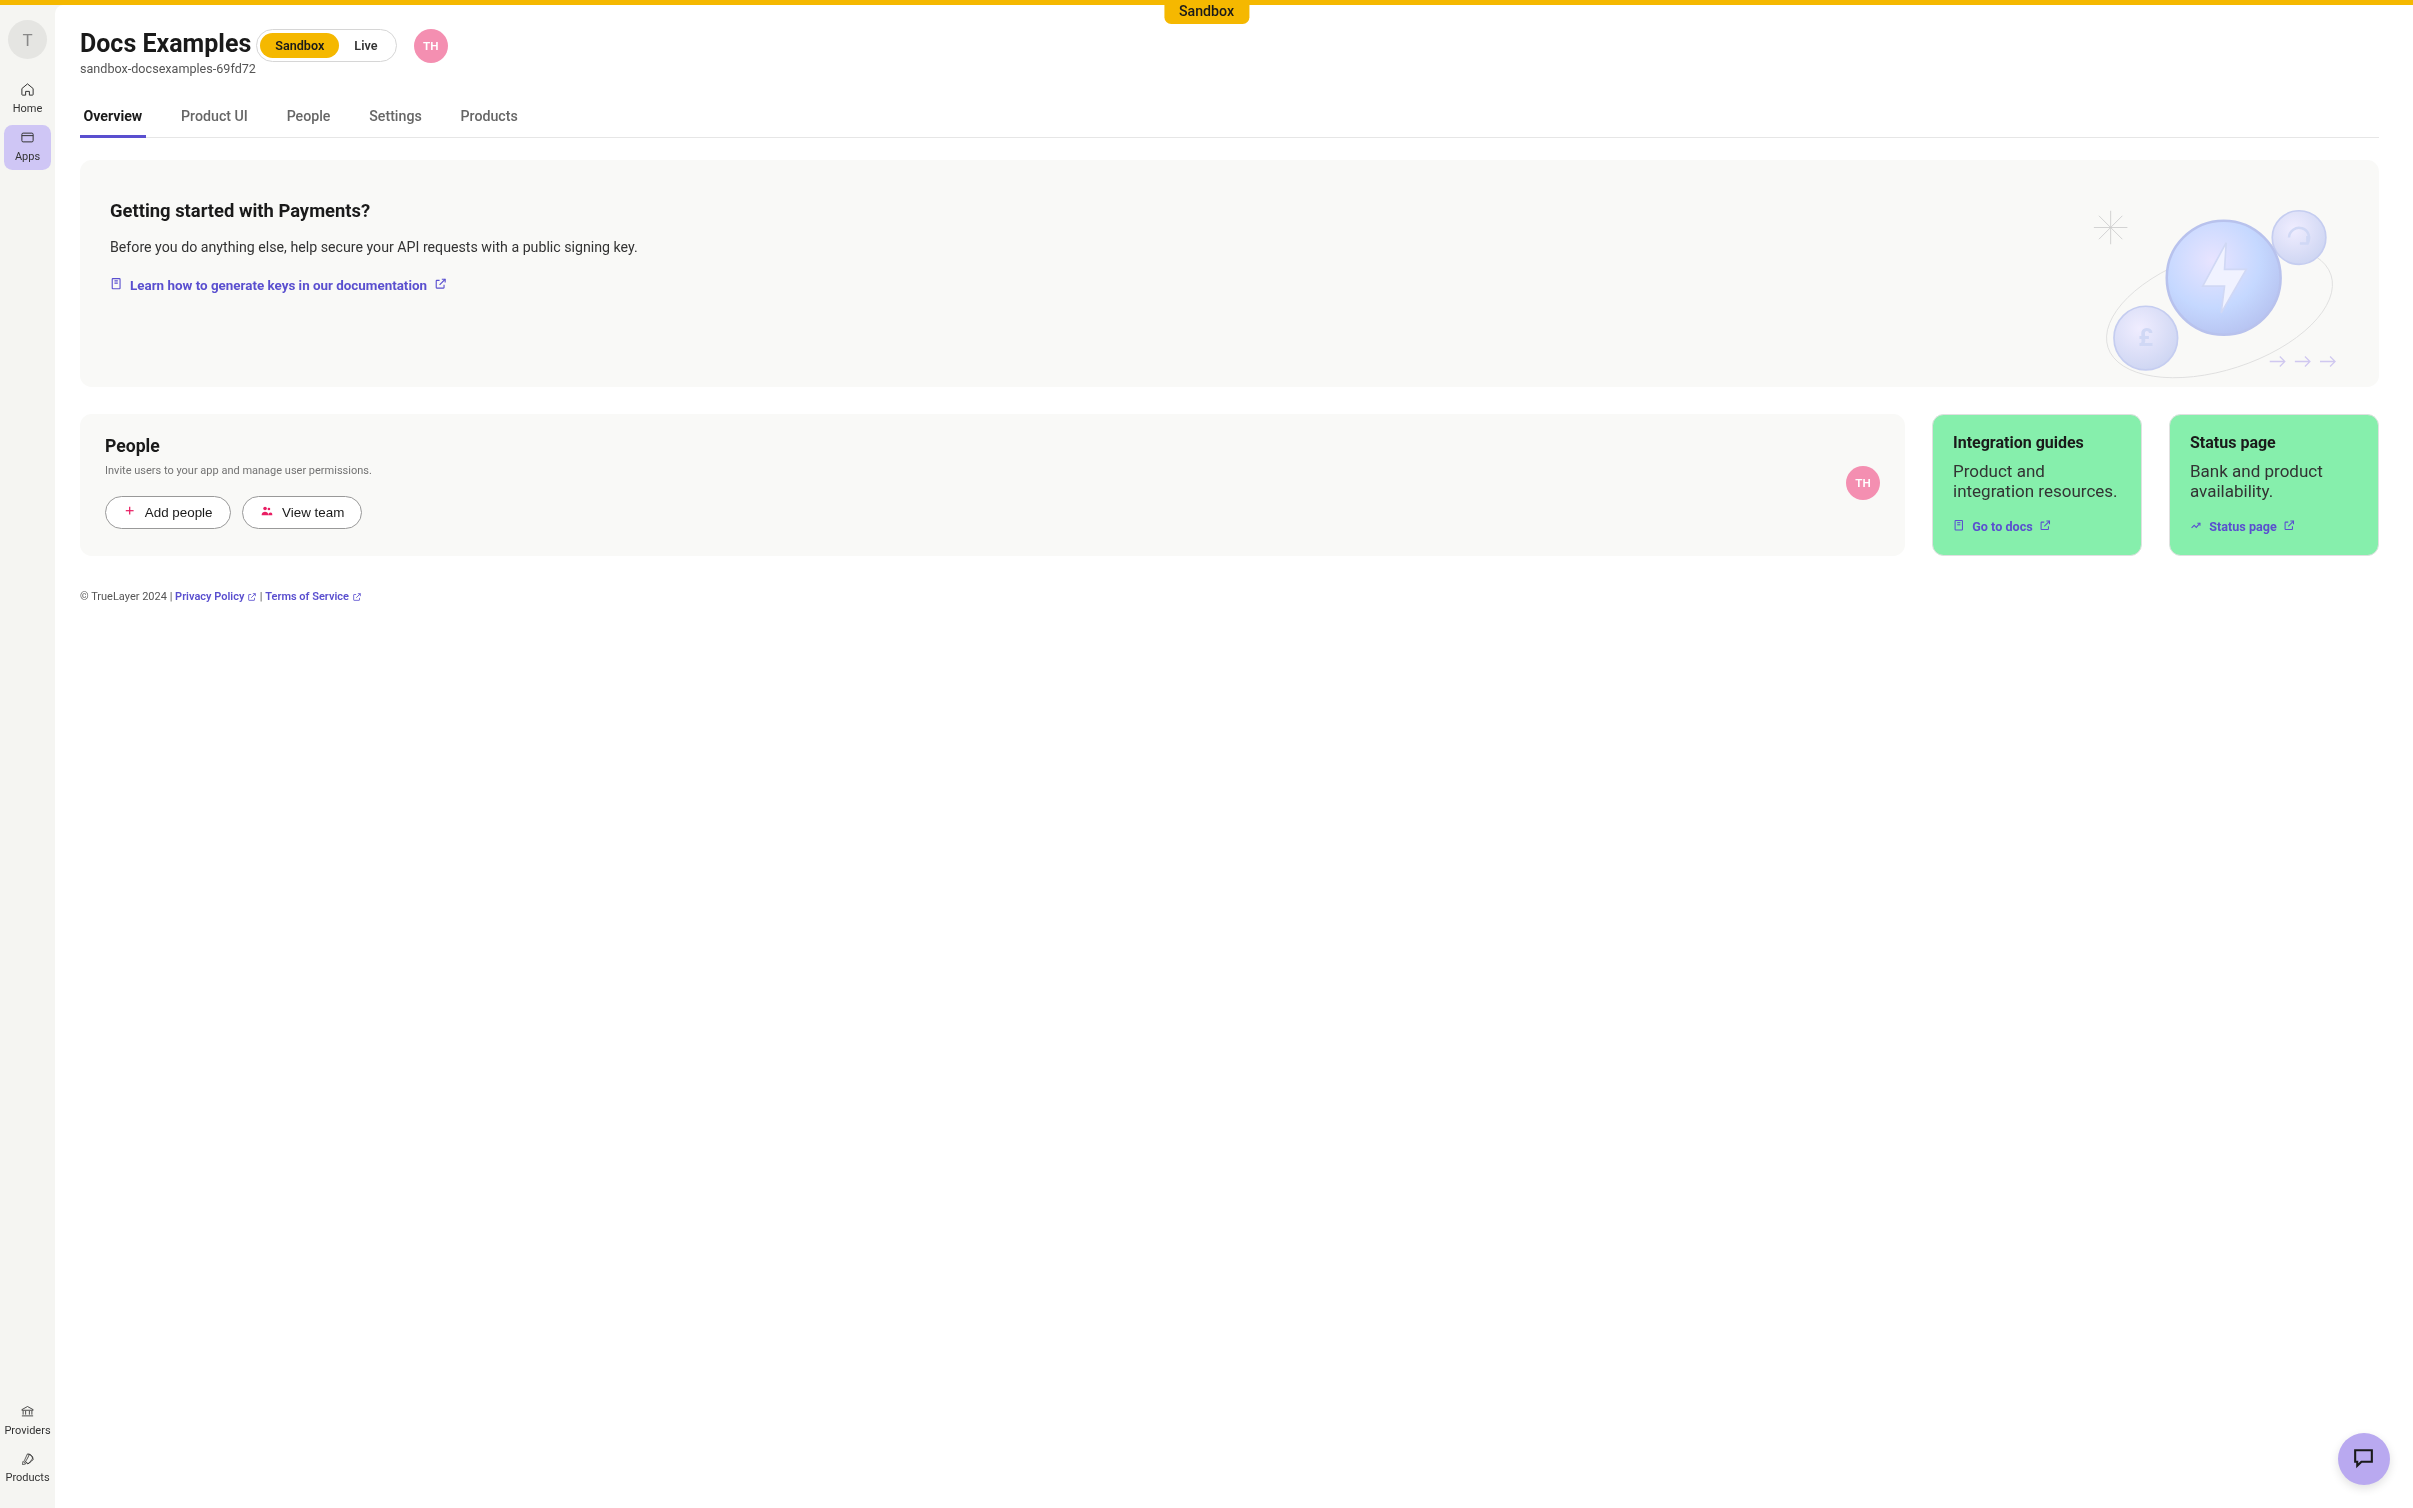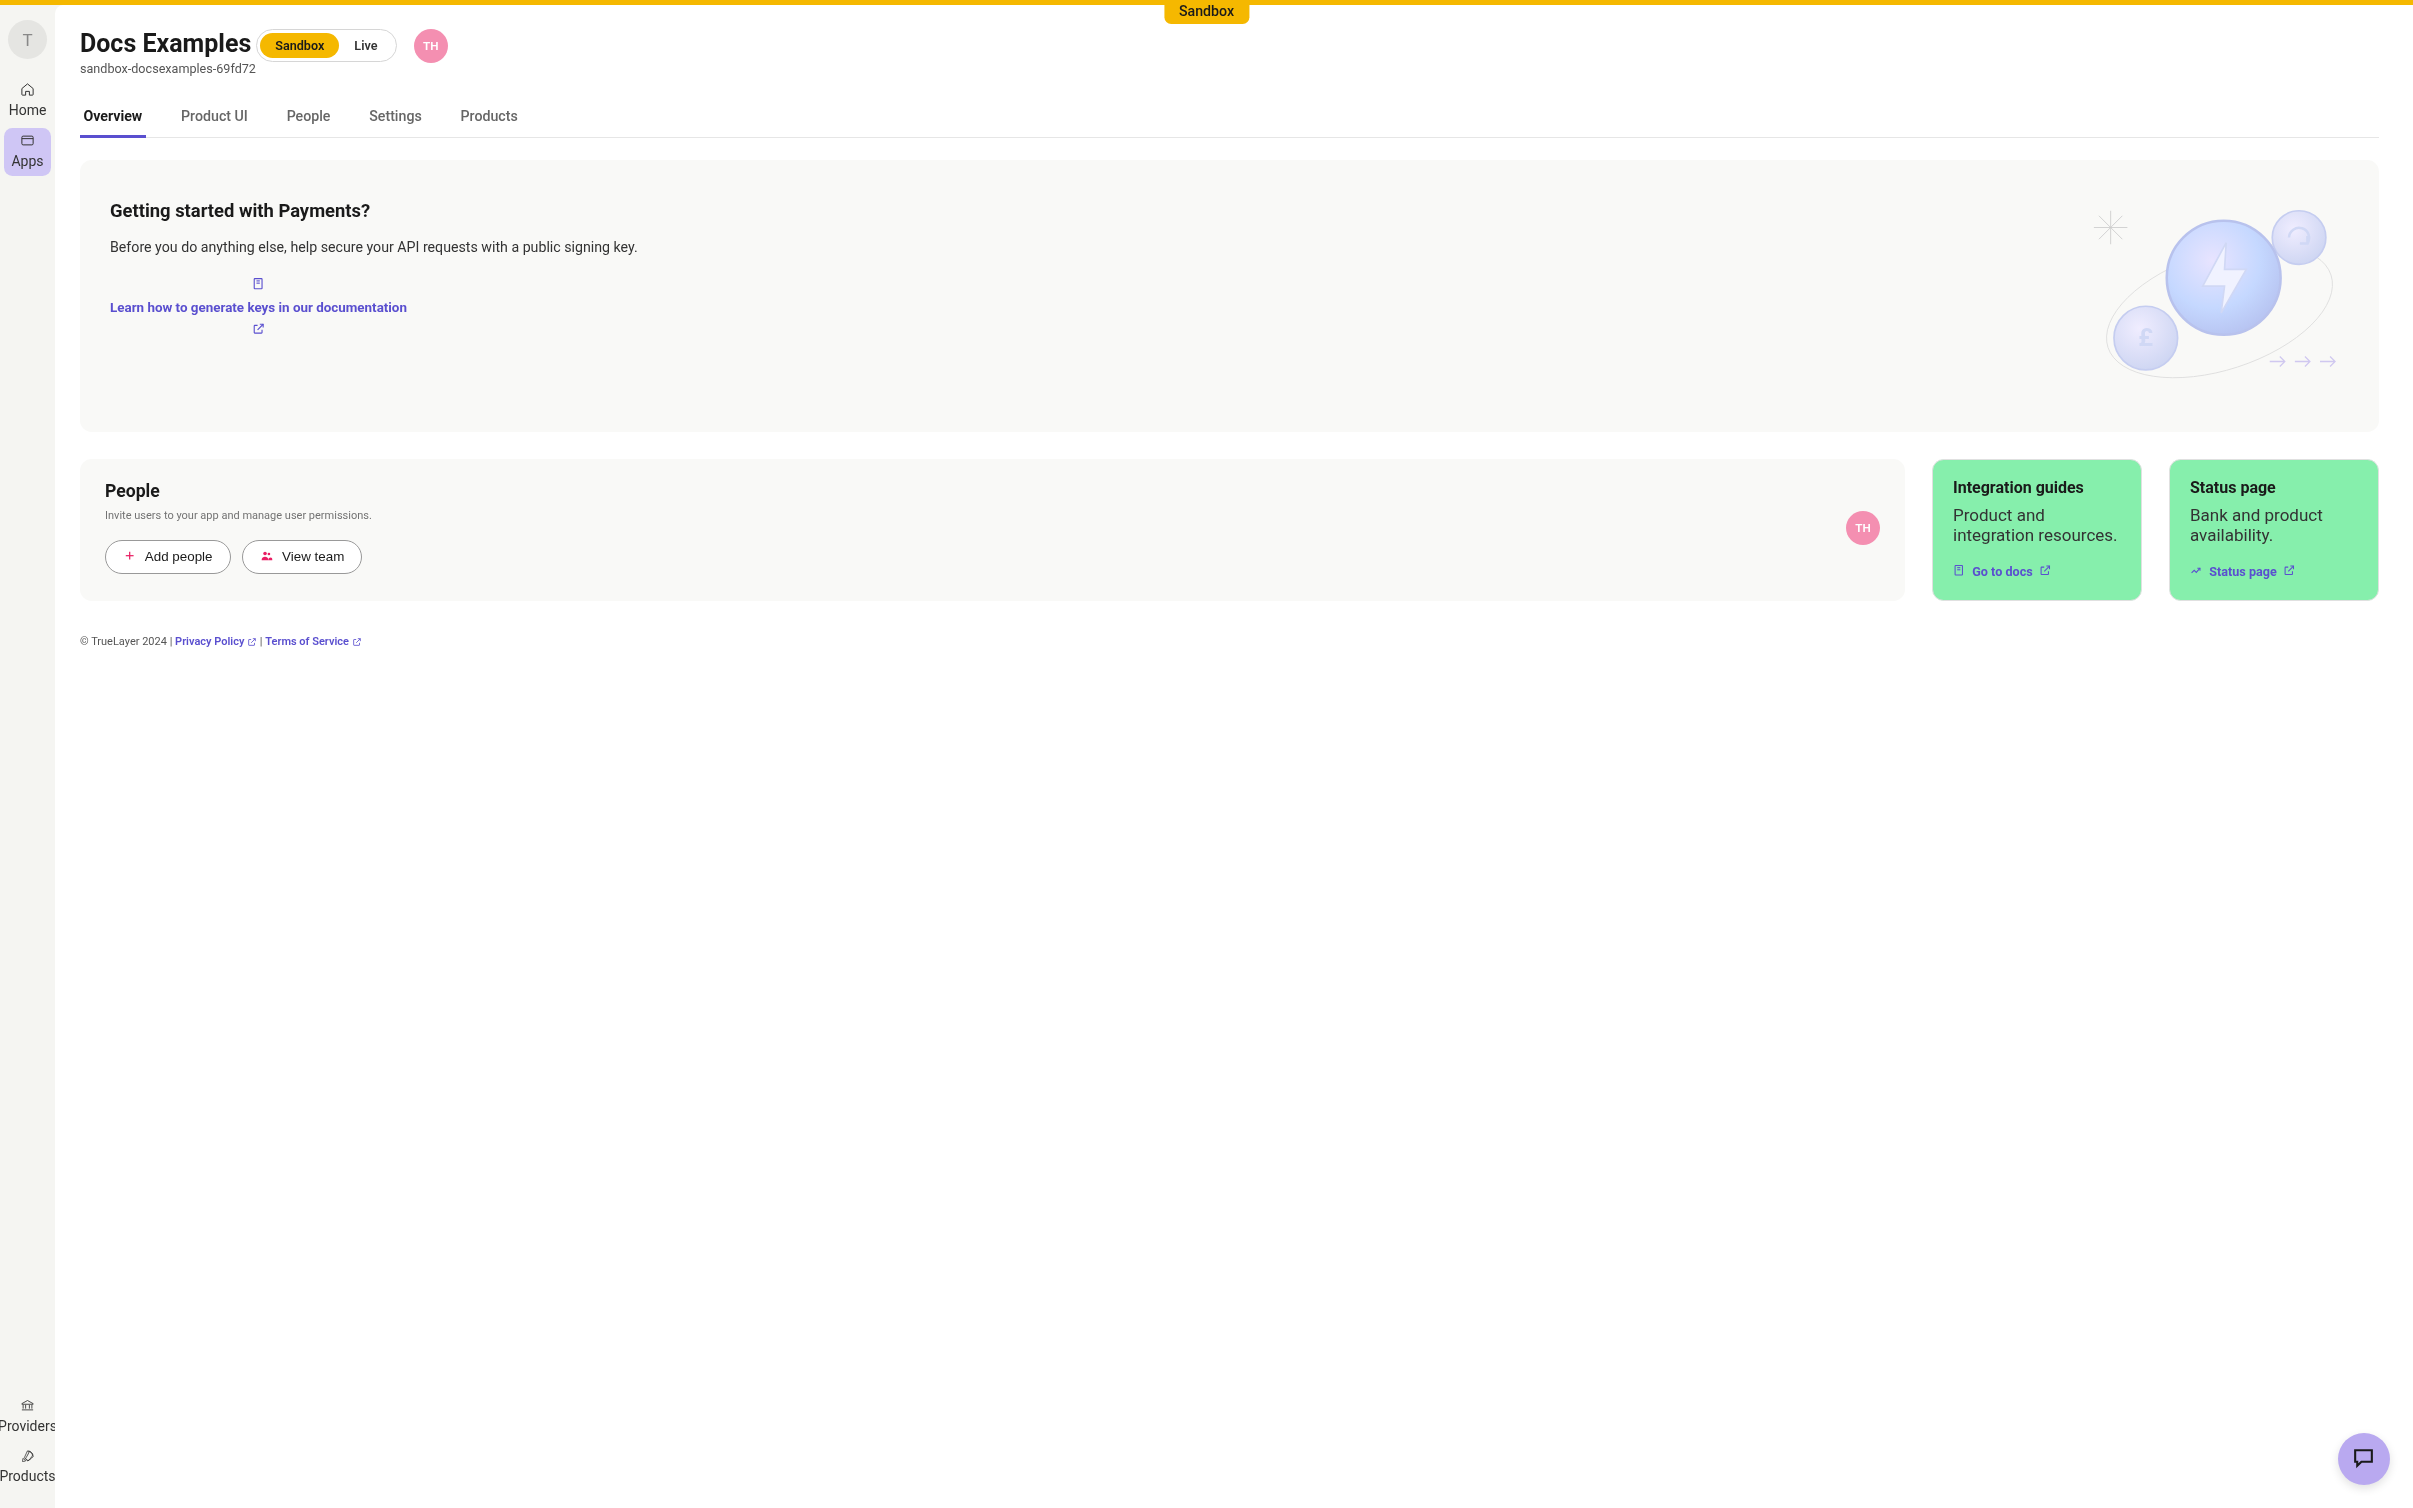--- a/index.html
+++ b/index.html
@@ -76,21 +76,21 @@
       gap: 1.7px;
     }
     .sidebar-item.active {
       background: #cfc6f5;
     }
     .sidebar-item-icon svg {
       width: 15px;
       height: 15px;
     }
     .sidebar-item-label {
-      font-size: 14px;
+      font-size: 11px;
       color: #333;
     }
     .sidebar-bottom {
       margin-top: auto;
       margin-bottom: 17px;
       display: flex;
       flex-direction: column;
       gap: 3.4px;
       align-items: center;
       width: 100%;
@@ -205,21 +205,20 @@
     .hero-link {
       display: inline-flex;
       align-items: center;
       gap: 6.7px;
       color: #5a4fcf;
       font-weight: 700;
       font-size: 13.4px;
       text-decoration: none;
       cursor: pointer;
       margin-bottom: 59px;
-      flex-direction: column;
     }
     .hero-link svg { width: 13.4px; height: 13.4px; }
     .get-started-btn {
       background: #5a4fcf;
       color: #fff;
       border: none;
       padding: 9.2px 18.4px;
       border-radius: 18.4px;
       font-size: 13.4px;
       font-weight: 500;

